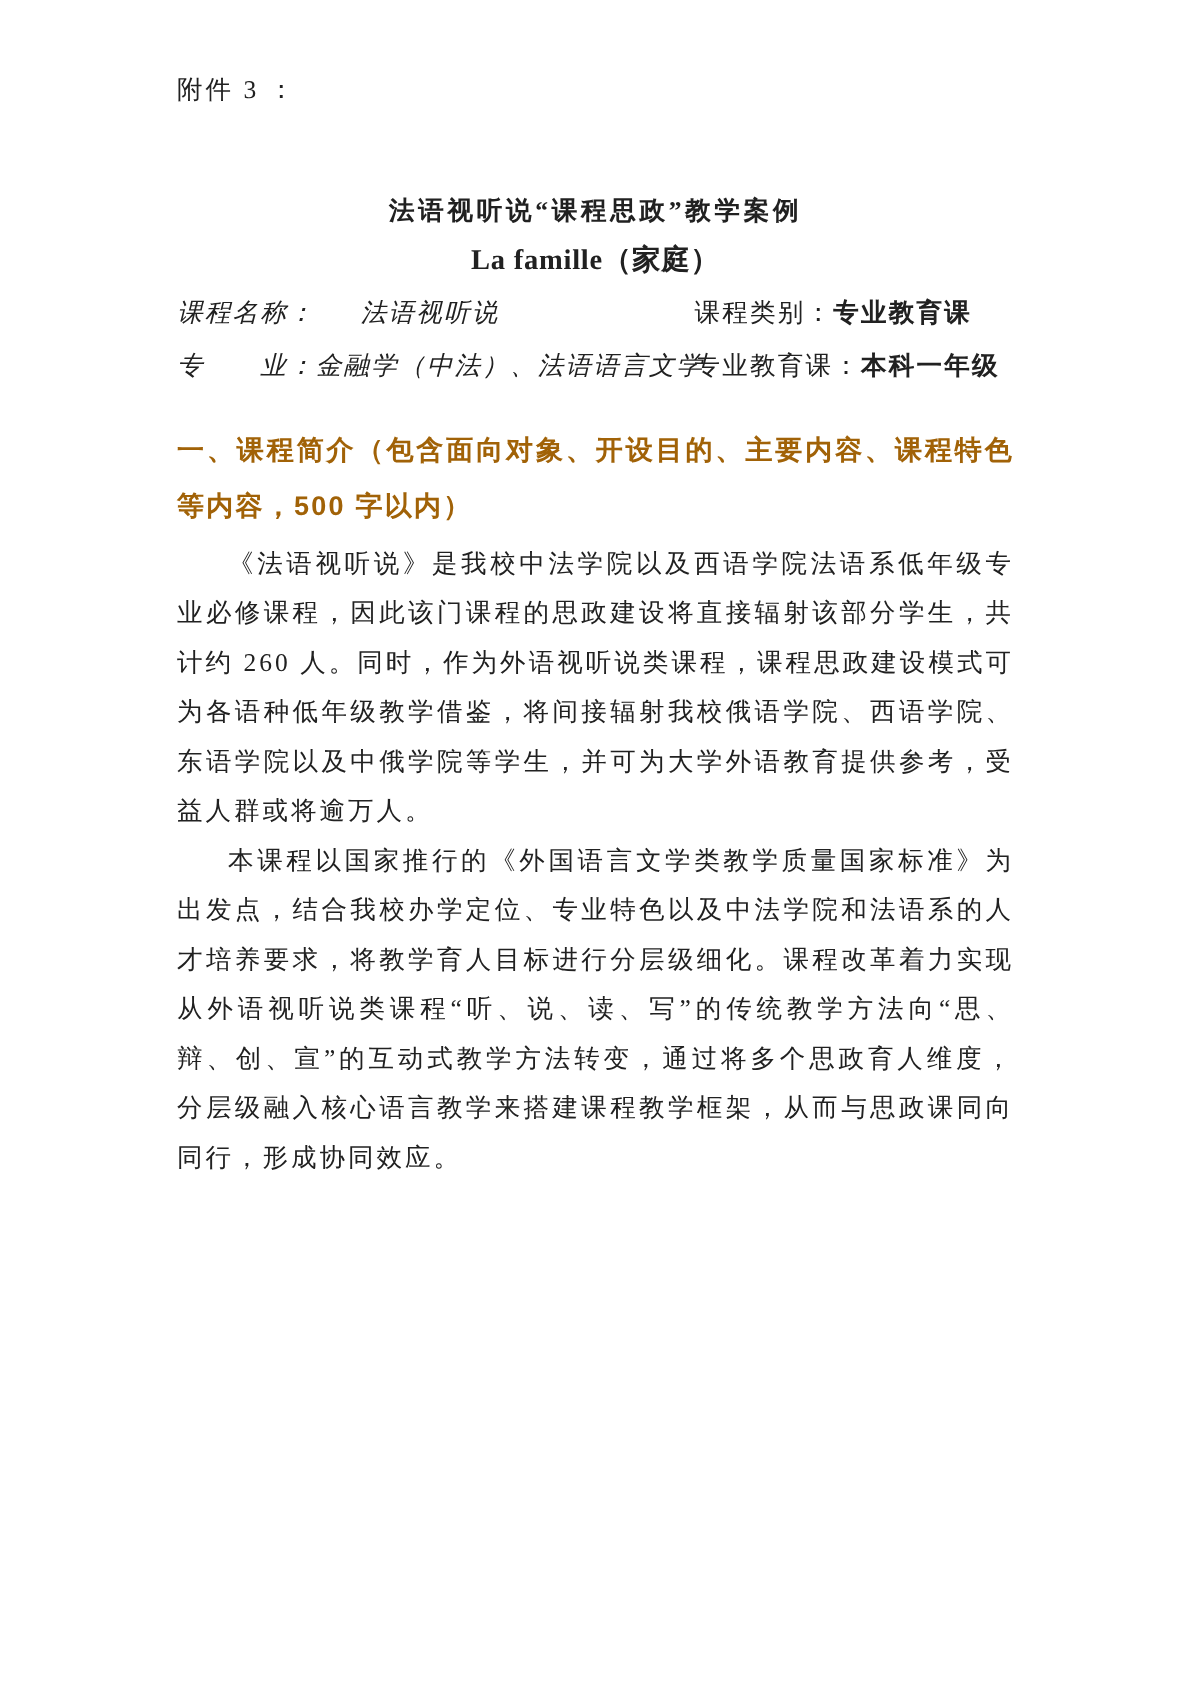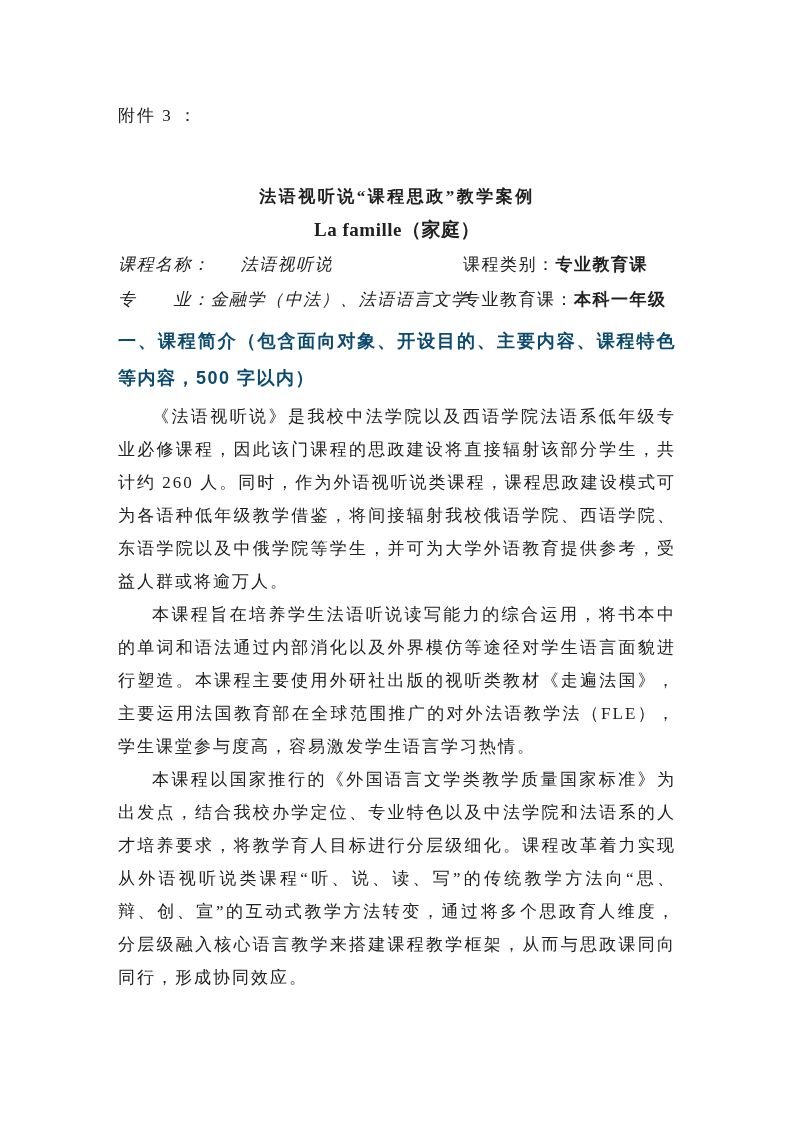--- a/index.html
+++ b/index.html
@@ -11,21 +11,21 @@
     width: 794px;
     height: 1123px;
     overflow: hidden;
     font-family: "Liberation Serif", "DejaVu Serif", serif;
     color: #212121;
   }
   .page {
     box-sizing: border-box;
     width: 794px;
     height: 1123px;
-    padding: 104px 118px 40px 118px;
+    padding: 48px 118px 40px 118px;
     background: #ffffff;
   }
   .attachment-label {
     font-size: 17px;
     line-height: 24px;
     letter-spacing: 2px;
     margin: 0 0 52px 0;
   }
   .doc-title {
     text-align: center;
@@ -74,22 +74,22 @@
     margin-left: 0;
     font-weight: bold;
   }
   .section-heading {
     font-family: "Liberation Sans", "DejaVu Sans", sans-serif;
     font-size: 18px;
     font-weight: bold;
     line-height: 37px;
     letter-spacing: 1.5px;
     text-align: justify;
-    margin: 7px 0 3px 0;
-    color: #0c4a6e;
+    margin: 22px 0 3px 0;
+    color: #a16207;
   }
   .body-paragraph {
     font-size: 17px;
     line-height: 33px;
     letter-spacing: 2px;
     text-align: justify;
     text-indent: 2em;
     margin: 0;
   }
 </style>
@@ -124,17 +124,16 @@
     <div class="info-cell-right">
       <span>专业教育课：</span>
       <span class="info-value-gap">本科一年级</span>
     </div>
   </div>
 
   <h3 class="section-heading">一、课程简介（包含面向对象、开设目的、主要内容、课程特色等内容，500 字以内）</h3>
 
   <p class="body-paragraph">《法语视听说》是我校中法学院以及西语学院法语系低年级专业必修课程，因此该门课程的思政建设将直接辐射该部分学生，共计约 260 人。同时，作为外语视听说类课程，课程思政建设模式可为各语种低年级教学借鉴，将间接辐射我校俄语学院、西语学院、东语学院以及中俄学院等学生，并可为大学外语教育提供参考，受益人群或将逾万人。</p>
 
-  <p class="body-paragraph">本课程旨在培养学生法语听说读写能力的综合运用，将书本中的单词和语法通过内部消化以及外界模仿等途径对学生语言面貌进行塑造。本课程主要使用外研社出版的视听类教材《走遍法国》，主要运用法国教育部在全球范围推广的对外法语教学法（FLE），学生课堂参与度高，容易激发学生语言学习热情。</p>
 
   <p class="body-paragraph">本课程以国家推行的《外国语言文学类教学质量国家标准》为出发点，结合我校办学定位、专业特色以及中法学院和法语系的人才培养要求，将教学育人目标进行分层级细化。课程改革着力实现从外语视听说类课程“听、说、读、写”的传统教学方法向“思、辩、创、宣”的互动式教学方法转变，通过将多个思政育人维度，分层级融入核心语言教学来搭建课程教学框架，从而与思政课同向同行，形成协同效应。</p>
 
 </div>
 
 </body></html>

